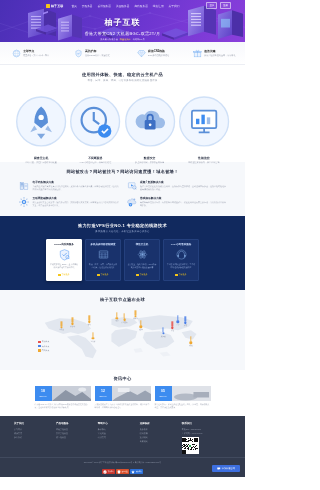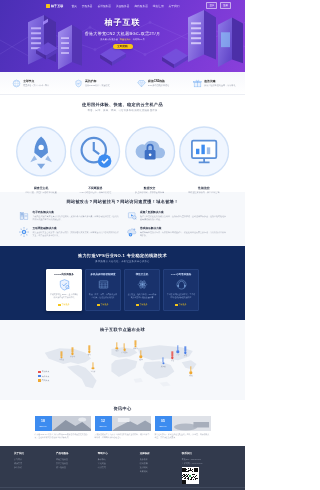--- a/index.html
+++ b/index.html
@@ -5,21 +5,21 @@
   * { margin:0; padding:0; box-sizing:border-box; }
   html,body { width:245px; height:490px; }
   body {
     font-family:"Liberation Sans","DejaVu Sans",sans-serif;
     background:#fff; overflow:hidden; font-size:3px; color:#333;
   }
   .page { width:245px; height:490px; position:relative; }
 
   
   .hero {
-    position:relative; height:72px; width:100%;
+    position:relative; height:42px; width:100%;
     background:linear-gradient(115deg,#4a2fb5 0%,#5b33c4 28%,#6a35cf 55%,#7b3ad6 78%,#8a3fdb 100%);
     overflow:hidden;
     text-decoration:underline;
   }
   .hero-deco { position:absolute; inset:0; }
   .hero-deco svg { width:100%; height:100%; display:block; }
 
   .nav {
     position:absolute; top:0; left:0; right:0; height:11px;
     display:flex; align-items:center; padding:0 6px; z-index:6;

